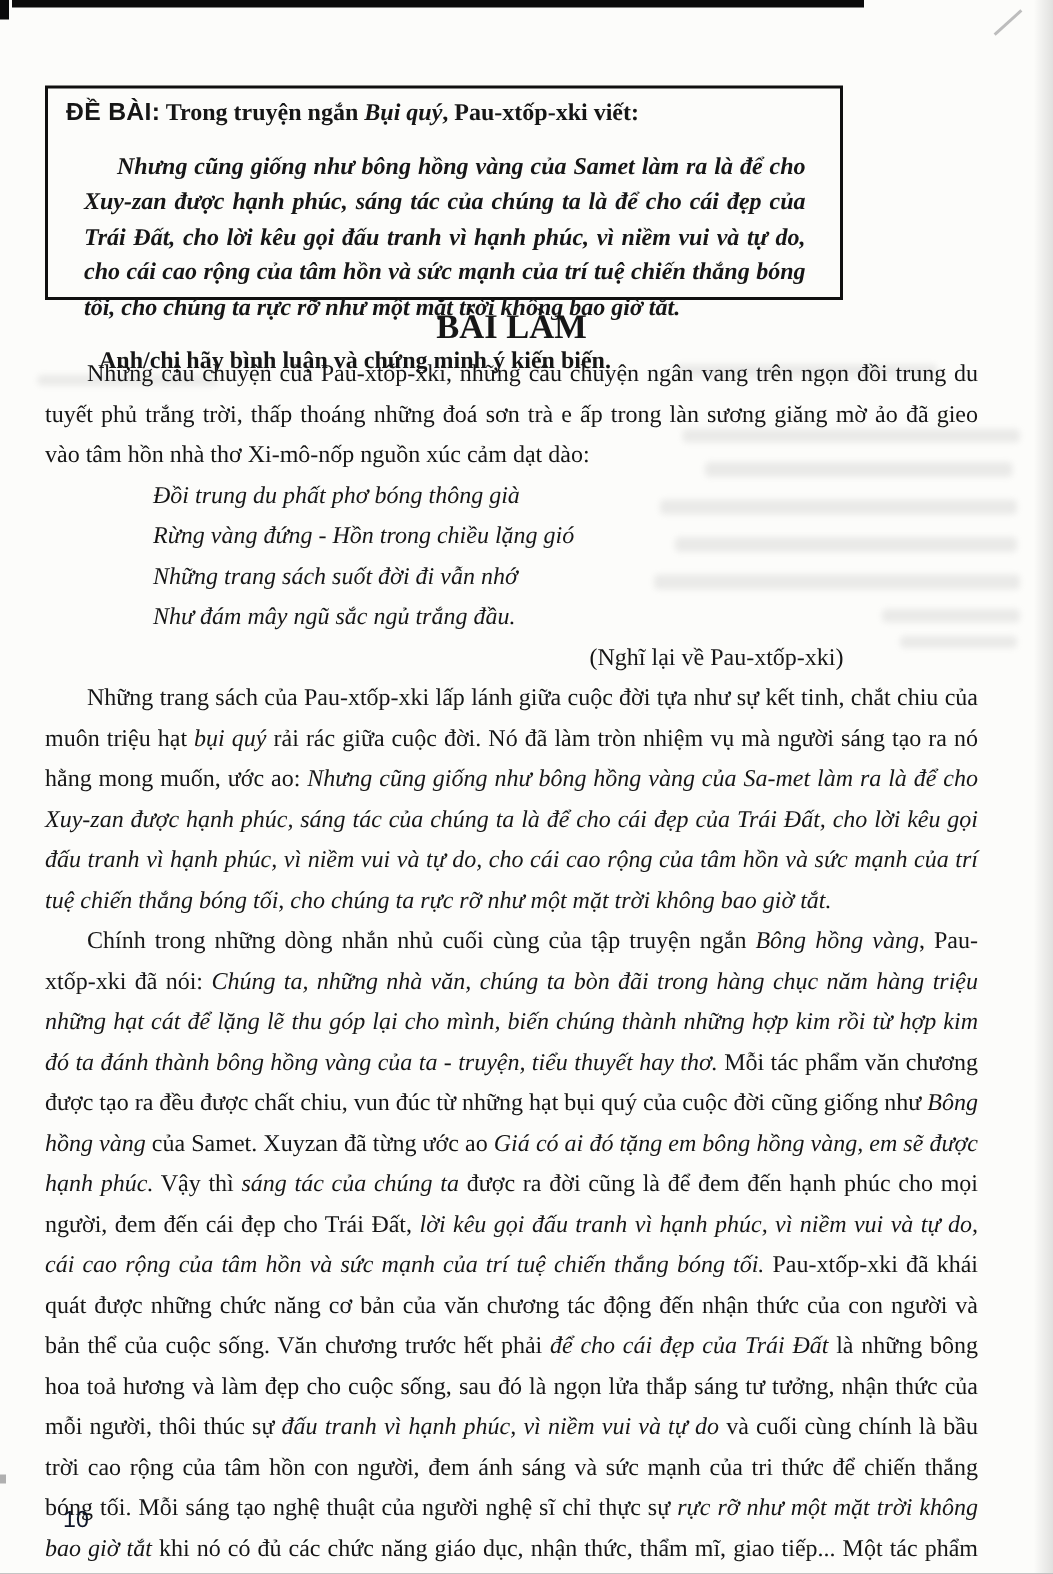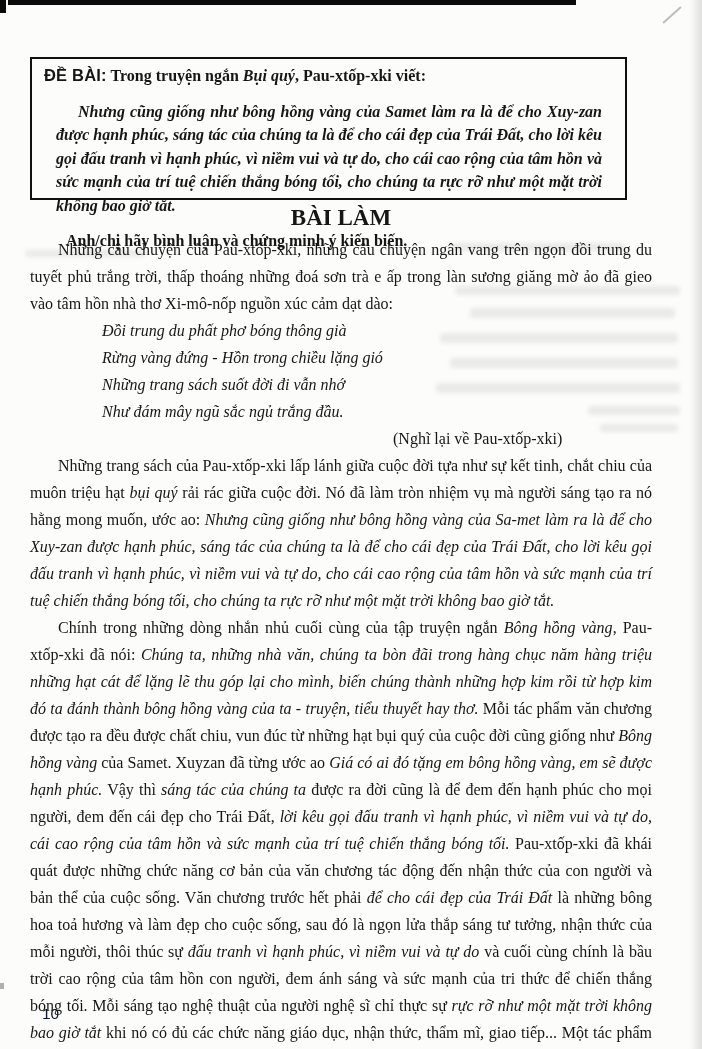--- a/index.html
+++ b/index.html
@@ -17,21 +17,21 @@
   .scan-topnub  { position:absolute; top:0; left:0; width:6px; height:13px; background:#0b0b0b; }
   .scan-diag    { position:absolute; top:14px; right:18px; width:24px; height:2px; background:#bdbdbd; transform:rotate(-42deg); }
   .scan-edge    { position:absolute; top:0; right:0; width:13px; height:100%;
                   background:linear-gradient(to right, rgba(0,0,0,0), rgba(0,0,0,0.11)); }
   .ghost        { position:absolute; background:#8c8c8c; opacity:0.16; filter:blur(2px); border-radius:3px; }
   .scan-lefttick{ position:absolute; left:0; top:983px; width:4px; height:6px; background:#b0b0b0; }
 
   
   .prompt-box {
     position:absolute; left:30px; top:57px;
-    width:597px; height:143px;
+    width:532px; height:143px;
     box-sizing:border-box;
     border:2px solid #101010;
     padding:5px 11px 4px 12px;
     font-weight:bold;
     font-size:16px;
     line-height:23.5px;
   }
   .prompt-heading { margin:0 0 1px 0; }
   .prompt-label {
     font-family:"Liberation Sans", sans-serif;

